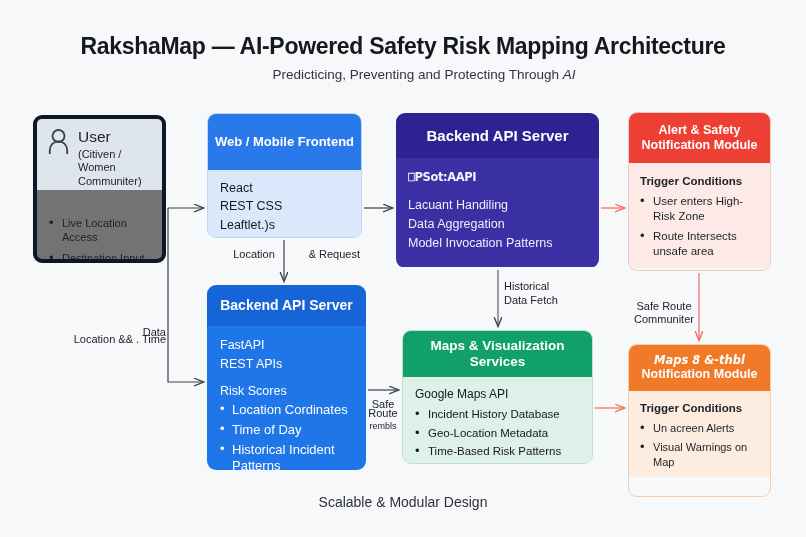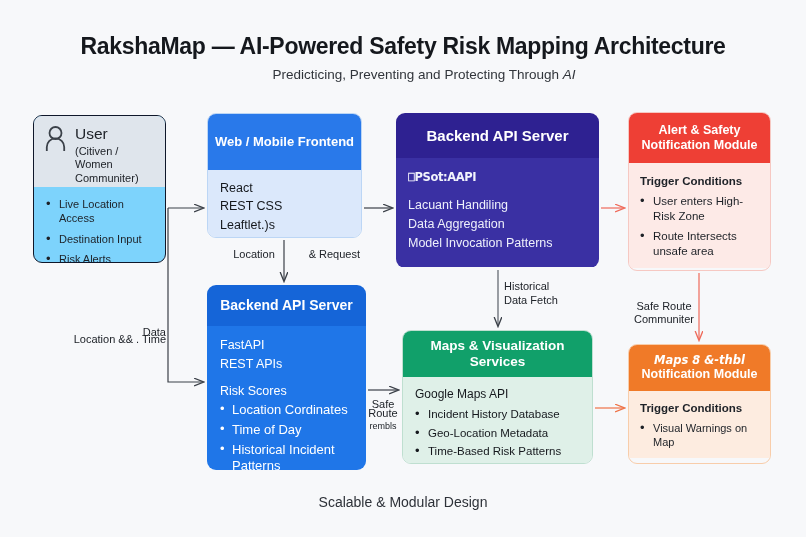--- a/index.html
+++ b/index.html
@@ -35,29 +35,29 @@
   }
   .node .bd { padding: 10px 12px 12px 12px; line-height: 1.3; }
   .node .bd ul { list-style: none; }
   .node .bd li { position: relative; padding-left: 13px; margin-top: 5px; }
   .node .bd li::before {
     content: "\2022"; position: absolute; left: 0; top: -1px; font-size: 13px;
   }
 
   
   #user-node { left: 33px; top: 115px; width: 133px; height: 148px;
-               background: #7dd3fc; border: 1px solid #0f172a; }
+               background: #737373; border: 4px solid #0f172a; }
   #user-node .hd {
     background: #dfe5ec; color: #1e2228; font-weight: normal;
     display: flex; align-items: flex-start; gap: 9px; padding: 9px 8px 10px 11px;
     text-align: left; height: 71px;
   }
   #user-node .hd .utext { font-size: 11px; line-height: 1.22; color: #20242a; }
   #user-node .hd .utext .big { font-size: 15.5px; display: block; margin-bottom: 1px; }
-  #user-node .bd { font-size: 11px; color: #1d2127; padding: 8px 8px 8px 12px; }
+  #user-node .bd { font-size: 11px; color: #1d2127; padding: 24px 8px 8px 12px; }
   #user-node .bd li { margin-top: 6px; }
   #user-node .bd li:first-child { margin-top: 2px; }
 
   
   #frontend-node { left: 207px; top: 113px; width: 155px; height: 125px;
                    border: 1px solid #bcd6f5; }
   #frontend-node .hd { background: #2979ea; color: #fff; font-size: 13px; height: 56px;
                        display:flex; align-items:center; justify-content:center; }
   #frontend-node .bd { background: #dbe8fb; color: #15181d; font-size: 12.5px; }
   #frontend-node .bd div { margin-bottom: 2px; }
@@ -92,21 +92,21 @@
 
   
   #maps-node { left: 402px; top: 330px; width: 191px; height: 134px;
                border: 1px solid #bfdfd0; }
   #maps-node .hd { background: #11a06a; color: #fff; font-size: 13.5px; height: 46px;
                    display:flex; align-items:center; justify-content:center; }
   #maps-node .bd { background: #dff0e8; color: #15181d; font-size: 12px; padding: 10px 9px 9px 12px; }
   #maps-node .bd li { margin-top: 4px; font-size: 11.5px; }
 
   
-  #orange-node { left: 628px; top: 344px; width: 143px; height: 120px;
+  #orange-node { left: 628px; top: 344px; width: 143px; height: 153px;
                  border: 1px solid #f8cdaa; }
   #orange-node .hd { background: #f07a28; color: #fff; font-size: 12.5px; height: 46px;
                      display:flex; align-items:center; justify-content:center; flex-direction: column; }
   #orange-node .hd .glitch2 { font-weight: bold; font-size: 11.5px; font-style: italic;
                               font-family: "DejaVu Sans", sans-serif; }
   #orange-node .bd { background: #fdece0; color: #1d2127; font-size: 11.5px; padding: 10px 8px 8px 11px; }
   #orange-node .bd .sub { font-weight: bold; }
   #orange-node .bd li { margin-top: 5px; font-size: 11px; }
 
   
@@ -251,19 +251,20 @@
   </div>
 
   <div class="node" id="orange-node">
     <div class="hd">
       <span class="glitch2">Maps 8 &amp;-thbl</span>
       <span>Notification Module</span>
     </div>
     <div class="bd">
       <div class="sub">Trigger Conditions</div>
       <ul>
+        <li>Un acreen Alerts</li>
         <li>Visual Warnings on Map</li>
       </ul>
     </div>
   </div>
 
   <div class="footer-caption">Scalable &amp; Modular Design</div>
 </div>
 
 </body></html>

